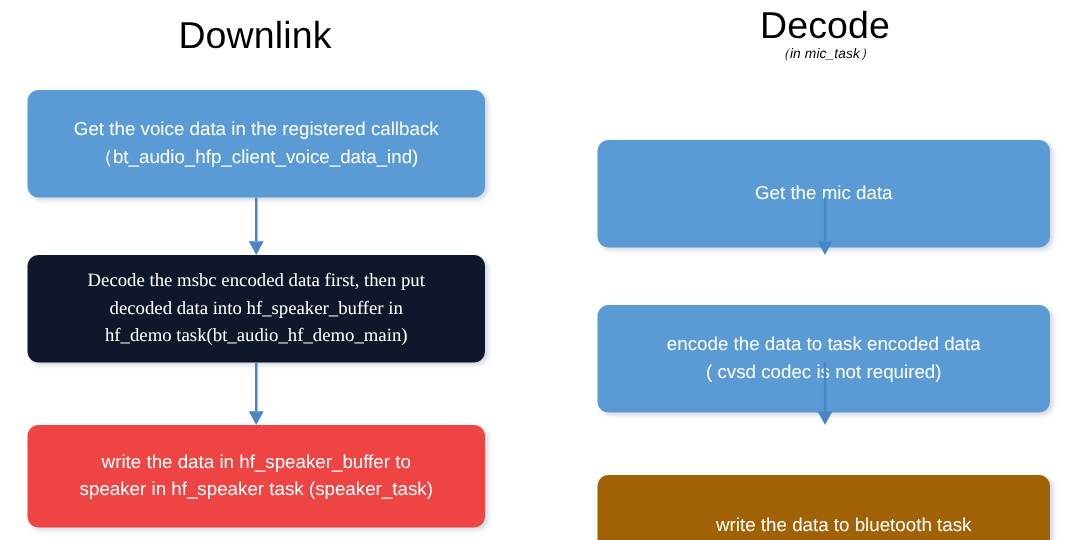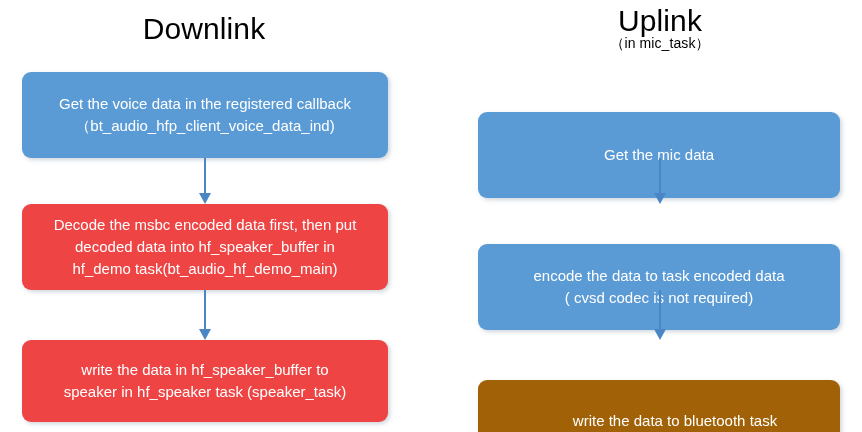--- a/index.html
+++ b/index.html
@@ -32,24 +32,25 @@
     letter-spacing: 0.1px;
   }
   .col-title .main {
     display: block;
     font-size: 30px;
     line-height: 26px;
     white-space: nowrap;
   }
   .col-title .sub {
     display: block;
-    font-size: 14px;
+    font-size: 11px;
     line-height: 16px;
     white-space: nowrap;
     margin-top: 1px;
+    font-style: italic;
   }
 
   #downlink-title { left: 104px; top: 16px; width: 200px; }
   #uplink-title   { left: 560px; top: 8px;  width: 200px; }
 
   
   .node {
     position: absolute;
     background: #5B9BD5;
     border-radius: 9px;
@@ -126,34 +127,34 @@
   </div>
 
   <div class="node col-a row-1" style="background: rgb(91, 155, 213); color: rgb(255, 255, 255);">Get the voice data in the registered callback
 （bt_audio_hfp_client_voice_data_ind)</div>
 
   <div class="arrow" id="arrow-d1">
     <div class="stem" style="background: rgb(74, 134, 197);"></div>
     <div class="head" style="border-top-color: rgb(74, 134, 197);"></div>
   </div>
 
-  <div class="node col-a row-2" style="background: #ef4444; color: rgb(255, 255, 255);">Decode the msbc encoded data first, then put
+  <div class="node col-a row-2" style="background: #0f172a; color: rgb(255, 255, 255); font-family: Liberation Serif, serif;">Decode the msbc encoded data first, then put
 decoded data into hf_speaker_buffer in
 hf_demo task(bt_audio_hf_demo_main)</div>
 
   <div class="arrow" id="arrow-d2">
     <div class="stem" style="background: rgb(74, 134, 197);"></div>
     <div class="head" style="border-top-color: rgb(74, 134, 197);"></div>
   </div>
 
   <div class="node col-a row-3" style="background: #ef4444; color: rgb(255, 255, 255);">write the data in hf_speaker_buffer to
 speaker in hf_speaker task (speaker_task)</div>
 
   <div class="col-title" id="uplink-title">
-    <span class="main">Uplink</span>
+    <span class="main">Decode</span>
     <span class="sub">（in mic_task）</span>
   </div>
 
   <div class="node col-b row-1" style="background: rgb(91, 155, 213); color: rgb(255, 255, 255);">Get the mic data</div>
 
   <div class="arrow" id="arrow-u1">
     <div class="stem" style="background: rgb(74, 134, 197);"></div>
     <div class="head" style="border-top-color: rgb(74, 134, 197);"></div>
   </div>
 

